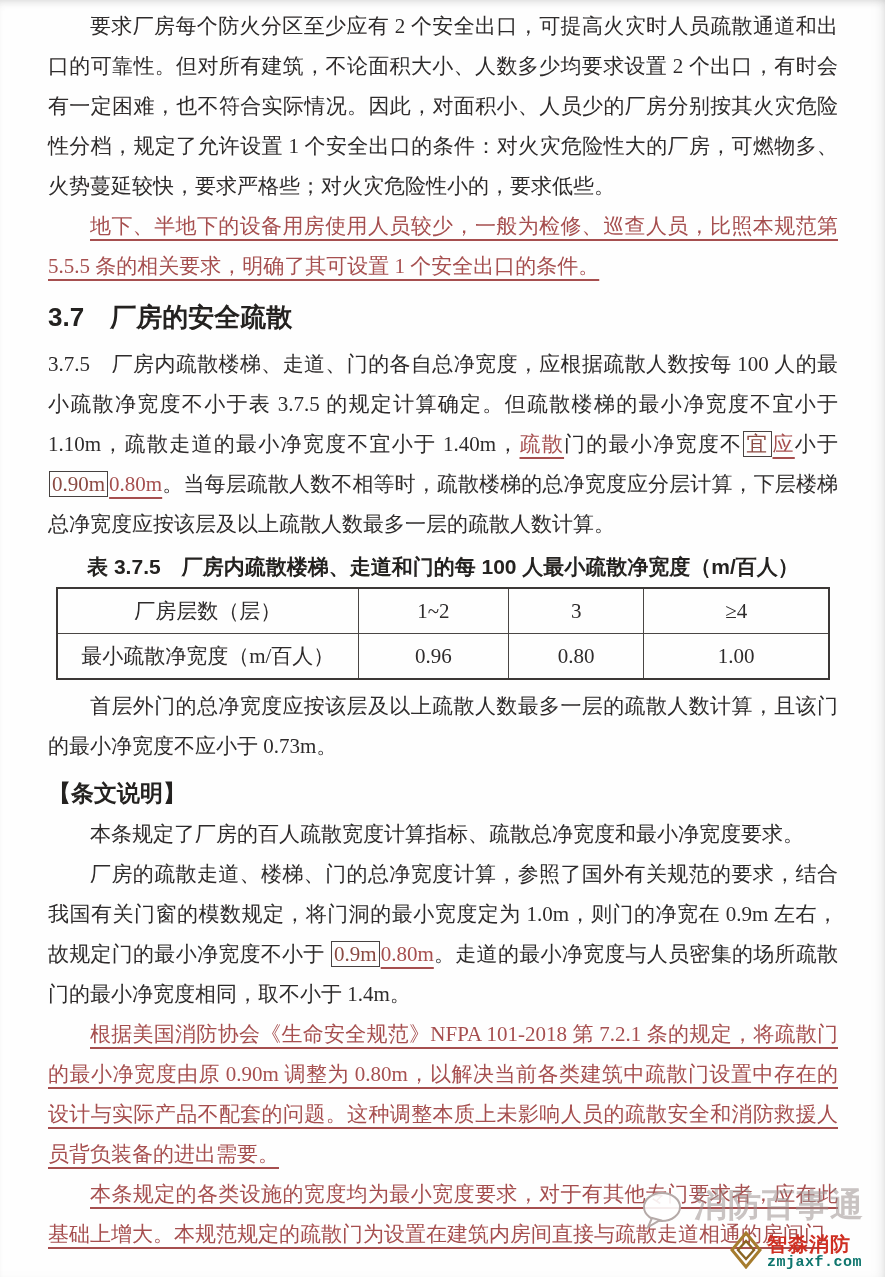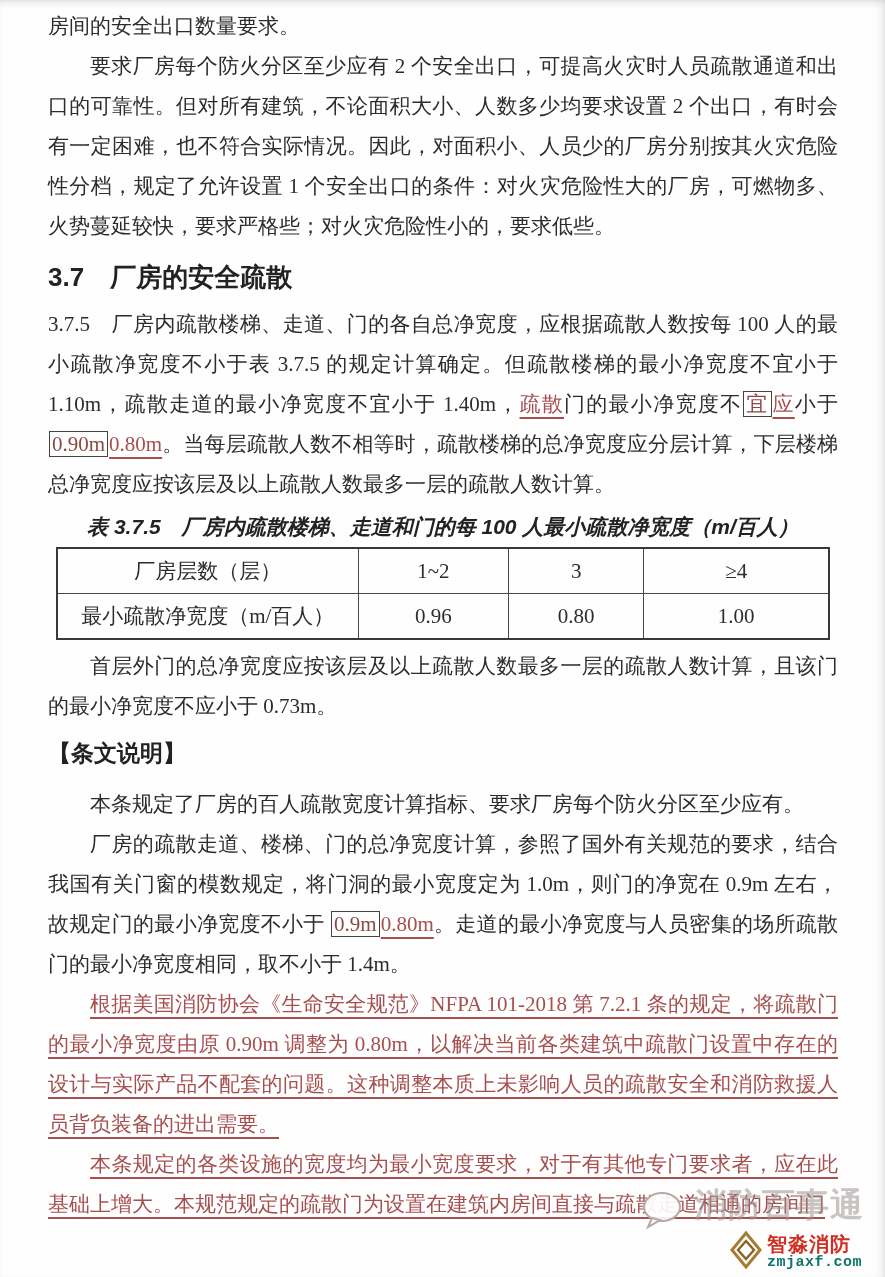--- a/index.html
+++ b/index.html
@@ -44,42 +44,41 @@
   }
   .tbl-caption{
     font-weight:bold;
     font-size:21px;
     text-align:center;
     text-indent:0;
     line-height:34px;
     margin-top:6px;
     color:#242220;
     font-family:"Liberation Sans","DejaVu Sans",sans-serif;
-    font-style:italic;
   }
   table.spec{
     width:98%;
     margin:3px auto 6px;
     border-collapse:collapse;
   }
   table.spec td{
     border:1.6px solid #4a4644;
     text-align:center;
     height:44px;
     font-size:21px;
     padding:0 0;
   }
   table.spec{border:2.4px solid #3c3836;}
   .commentary-heading{
     font-family:"Liberation Sans","DejaVu Sans",sans-serif;
     font-weight:bold;
     font-size:23px;
     text-indent:0;
     line-height:42px;
-    margin:6px 0 10px;
+    margin:6px 0 0;
     color:#242220;
   }
   
   .wm{position:absolute;right:17px;bottom:0;width:210px;height:90px;pointer-events:none;}
   .wm-overlay{
     position:absolute;right:4px;top:-4px;
     font-family:"Liberation Sans","DejaVu Sans",sans-serif;
     font-weight:bold;font-size:33px;letter-spacing:1px;
     color:rgba(156,146,143,.55);
     white-space:nowrap;
@@ -98,24 +97,24 @@
     font-family:"Liberation Mono","DejaVu Sans Mono",monospace;
     font-weight:bold;font-size:15px;color:#0f766e;letter-spacing:.5px;
   }
 </style>
 </head>
 <body>
 
 <div class="page">
   <div class="content">
 
-    <p>房间的安全出口数量要求。</p>
 
     <p class="indent">要求厂房每个防火分区至少应有 2 个安全出口，可提高火灾时人员疏散通道和出口的可靠性。但对所有建筑，不论面积大小、人数多少均要求设置 2 个出口，有时会有一定困难，也不符合实际情况。因此，对面积小、人员少的厂房分别按其火灾危险性分档，规定了允许设置 1 个安全出口的条件：对火灾危险性大的厂房，可燃物多、火势蔓延较快，要求严格些；对火灾危险性小的，要求低些。</p>
 
+    <p class="indent rev-red">地下、半地下的设备用房使用人员较少，一般为检修、巡查人员，比照本规范第 5.5.5 条的相关要求，明确了其可设置 1 个安全出口的条件。</p>
 
     <p class="section-heading">3.7　厂房的安全疏散</p>
 
     <p><span>3.7.5　厂房内疏散楼梯、走道、门的各自总净宽度，应根据疏散人数按每 100 人的最小疏散净宽度不小于表 3.7.5 的规定计算确定。但疏散楼梯的最小净宽度不宜小于 1.10m，疏散走道的最小净宽度不宜小于 1.40m，</span><span class="rev-red">疏散</span><span>门的最小净宽度不</span><span class="rev-box">宜</span><span class="rev-red">应</span><span>小于</span><span class="rev-box">0.90m</span><span class="rev-red">0.80m</span><span>。当每层疏散人数不相等时，疏散楼梯的总净宽度应分层计算，下层楼梯总净宽度应按该层及以上疏散人数最多一层的疏散人数计算。</span></p>
 
     <p class="tbl-caption">表 3.7.5　厂房内疏散楼梯、走道和门的每 100 人最小疏散净宽度（m/百人）</p>
 
     <table class="spec">
       <colgroup>
         <col style="width:39%">
@@ -136,21 +135,21 @@
           <td>0.80</td>
           <td>1.00</td>
         </tr>
       </tbody>
     </table>
 
     <p class="indent">首层外门的总净宽度应按该层及以上疏散人数最多一层的疏散人数计算，且该门的最小净宽度不应小于 0.73m。</p>
 
     <p class="commentary-heading">【条文说明】</p>
 
-    <p class="indent">本条规定了厂房的百人疏散宽度计算指标、要求厂房每个防火分区至少应有。</p>
+    <p class="indent">本条规定了厂房的百人疏散宽度计算指标、疏散总净宽度和最小净宽度要求。</p>
 
     <p class="indent"><span>厂房的疏散走道、楼梯、门的总净宽度计算，参照了国外有关规范的要求，结合我国有关门窗的模数规定，将门洞的最小宽度定为 1.0m，则门的净宽在 0.9m 左右，故规定门的最小净宽度不小于 </span><span class="rev-box">0.9m</span><span class="rev-red">0.80m</span><span>。走道的最小净宽度与人员密集的场所疏散门的最小净宽度相同，取不小于 1.4m。</span></p>
 
     <p class="indent rev-red">根据美国消防协会《生命安全规范》NFPA 101-2018 第 7.2.1 条的规定，将疏散门的最小净宽度由原 0.90m 调整为 0.80m，以解决当前各类建筑中疏散门设置中存在的设计与实际产品不配套的问题。这种调整本质上未影响人员的疏散安全和消防救援人员背负装备的进出需要。</p>
 
     <p class="indent rev-red">本条规定的各类设施的宽度均为最小宽度要求，对于有其他专门要求者，应在此基础上增大。本规范规定的疏散门为设置在建筑内房间直接与疏散走道相通的房间门</p>
 
   </div>
 
   <div class="wm">

